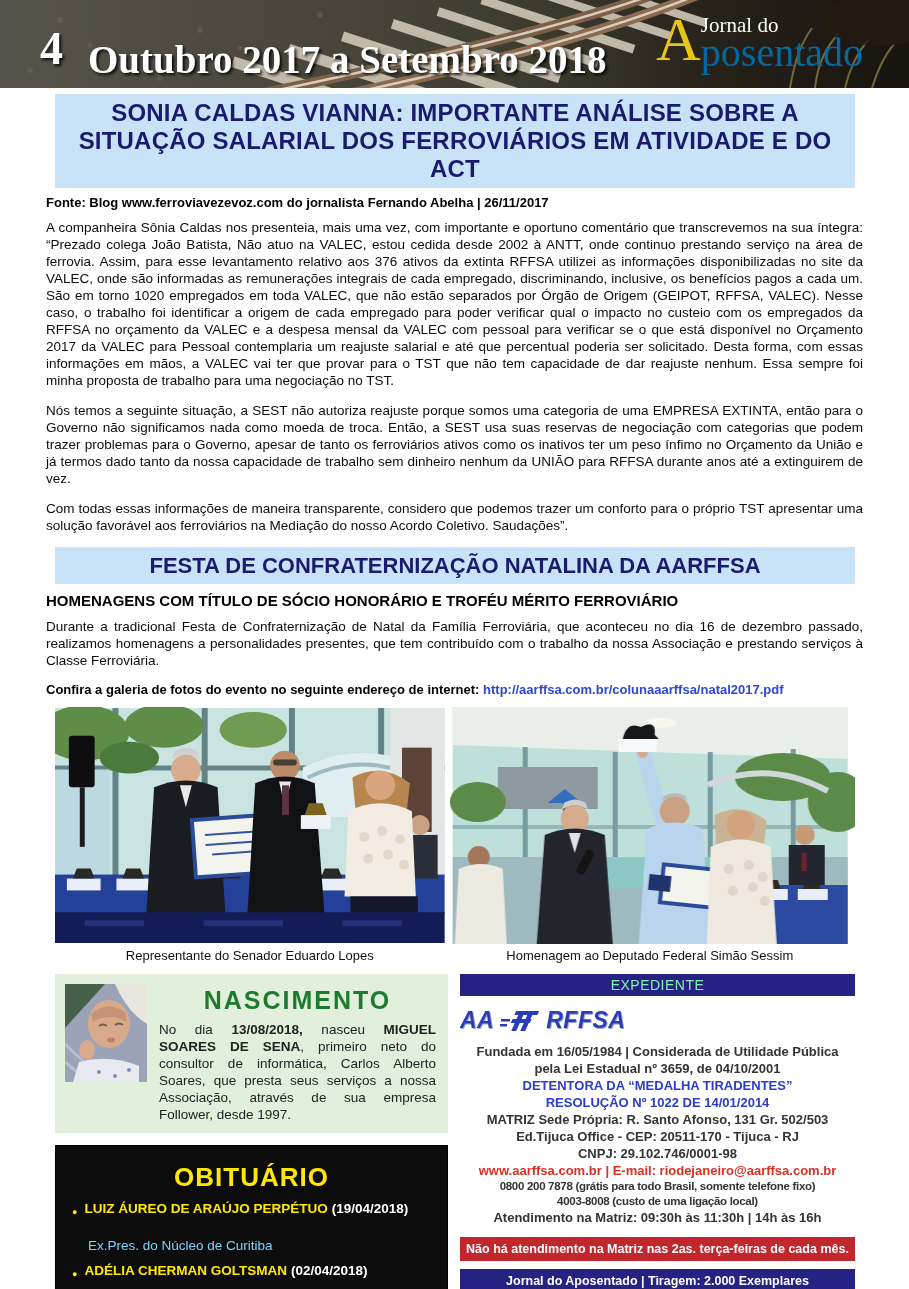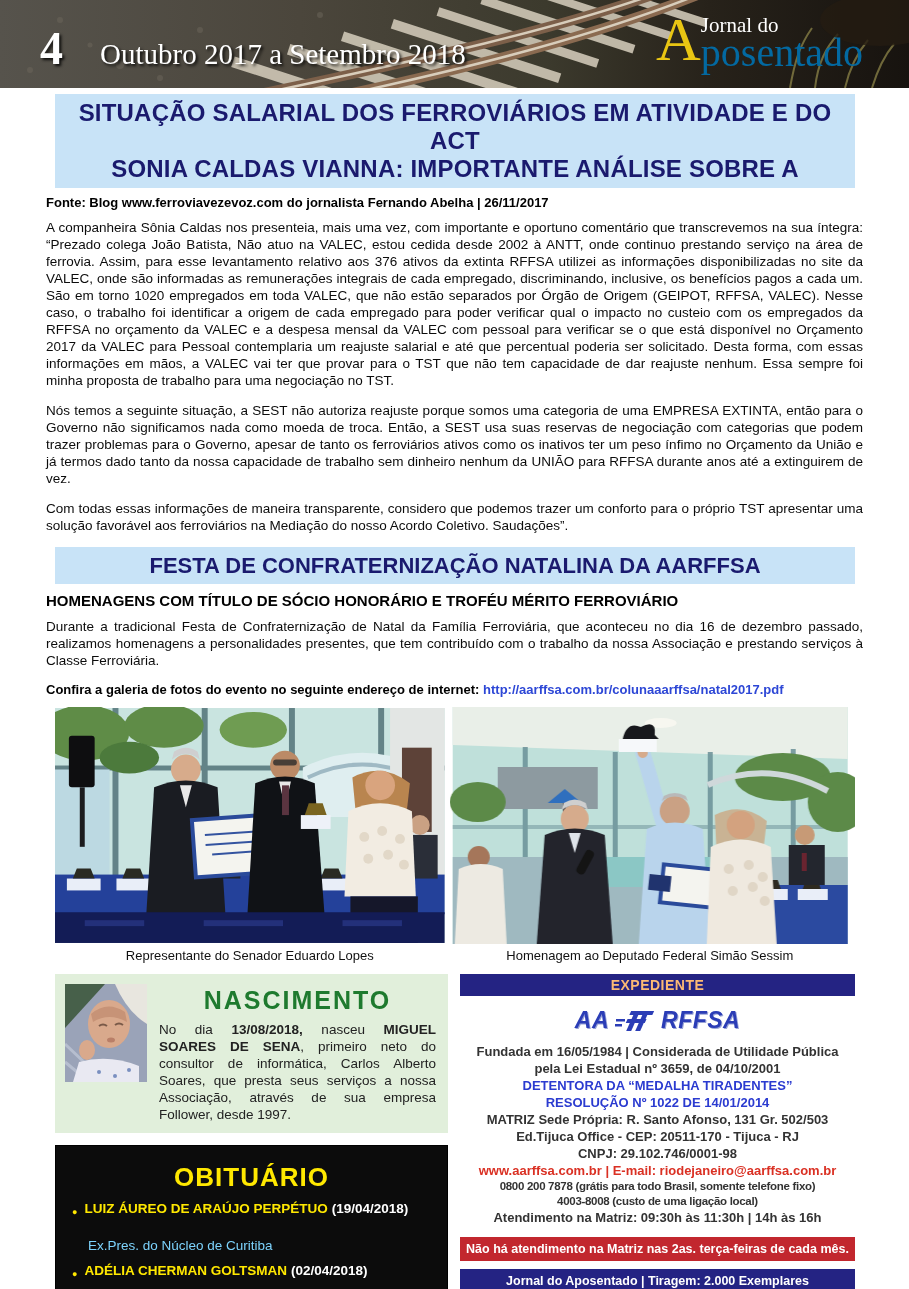--- a/index.html
+++ b/index.html
@@ -5,22 +5,22 @@
   * { box-sizing: border-box; }
   html,body { margin:0; padding:0; background:#ffffff; }
   body { font-family:"Liberation Sans", sans-serif; color:#0b0b0b; }
   .page { width:909px; height:1289px; overflow:hidden; position:relative; background:#fff; margin:0 auto; }
 
   
   .masthead { position:relative; height:88px; overflow:hidden; }
   .masthead svg { position:absolute; inset:0; display:block; }
   .pagenum { position:absolute; left:40px; top:26px; font-family:"Liberation Serif", serif;
              font-weight:bold; font-size:46px; color:#fff; text-shadow:2px 2px 3px rgba(0,0,0,.85); line-height:1; }
-  .edition { position:absolute; left:100px; top:40px; font-family:"Liberation Serif", serif;
-             font-weight:normal; font-size:29px; color:#fff; text-shadow:2px 2px 3px rgba(0,0,0,.85); line-height:1; }
+  .edition { position:absolute; left:88px; top:40px; font-family:"Liberation Serif", serif;
+             font-weight:bold; font-size:39px; color:#fff; text-shadow:2px 2px 3px rgba(0,0,0,.85); line-height:1; }
   .mast-logo { position:absolute; right:46px; top:10px; display:flex; align-items:flex-start; }
   .mast-initial { font-family:"Liberation Serif", serif; color:#e9c613; font-size:62px; line-height:58px; font-weight:normal; }
   .mast-col { display:flex; flex-direction:column; }
   .mast-top { font-family:"Liberation Serif", serif; color:#fff; font-size:21px; line-height:22px; margin-top:4px; }
   .mast-rest { font-family:"Liberation Serif", serif; color:#0369a1; font-size:40px; line-height:34px; }
 
   
   .content { padding:0 46px; }
 
   .band { background:#c8e3f7; text-align:center; color:#1a1a6e; font-weight:bold; }
@@ -61,23 +61,23 @@
   .obituario { background:#0c0c0c; margin-top:12px; padding:8px 14px 10px 14px; border:1px solid #000; }
   .obit-title { color:#ffe800; font-weight:bold; font-size:26px; letter-spacing:1px; text-align:center; margin:8px 0 8px; }
   .obit-entry { margin:0 0 9px; font-size:13.5px; line-height:16px; }
   .obit-line { display:flex; align-items:flex-start; }
   .obit-line::before { content:"●"; color:#ffe800; font-size:9px; margin:3px 7px 0 2px; }
   .obit-name { color:#ffe800; font-weight:bold; }
   .obit-date { color:#fff; font-weight:bold; margin-left:4px; }
   .obit-detail { color:#7dd3fc; margin-left:18px;margin-top:18px; }
 
   
-  .exp-header { background:#242383; color:#fdba74; font-weight:bold; font-size:14px; text-align:center;
+  .exp-header { background:#242383; color:#86efac; font-weight:normal; font-size:14px; text-align:center;
                 padding:3px 0; letter-spacing:.5px; }
-  .exp-logo { display:flex; justify-content:center; align-items:center; gap:5px; margin:11px 0 9px;
+  .exp-logo { display:flex; align-items:center; gap:5px; margin:11px 0 9px;
               color:#2b3db6; font-weight:bold; font-style:italic; font-size:23px;
               text-shadow:1px 1px 0 #9aa4d6; letter-spacing:.5px; }
   .exp-lines { text-align:center; }
   .exp-line { font-size:13px; line-height:17px; font-weight:bold; color:#333; }
   .exp-blue { color:#2b3bd0; }
   .exp-red  { color:#da3023; }
   .exp-cond { font-size:11.5px; line-height:15px; letter-spacing:-.3px; }
   .exp-notice { background:#c2272e; color:#fff; font-weight:bold; font-size:12.5px; text-align:center;
                 padding:5px 0; margin:11px 0 8px; }
   .exp-bar { background:#242383; color:#fff; font-weight:bold; font-size:12.5px; text-align:center;
@@ -146,22 +146,22 @@
       <span class="mast-col">
         <span class="mast-top">Jornal do</span>
         <span class="mast-rest">posentado</span>
       </span>
     </div>
   </div>
 
   <div class="content">
 
     <div class="band band1">
+      <div>SONIA CALDAS VIANNA: IMPORTANTE ANÁLISE SOBRE A</div>
       <div>SITUAÇÃO SALARIAL DOS FERROVIÁRIOS EM ATIVIDADE E DO ACT</div>
-      <div>SONIA CALDAS VIANNA: IMPORTANTE ANÁLISE SOBRE A</div>
     </div>
     <div class="source">Fonte: Blog www.ferroviavezevoz.com do jornalista Fernando Abelha | 26/11/2017</div>
 
     <p class="body-par">A companheira Sônia Caldas nos presenteia, mais uma vez, com importante e oportuno comentário que transcrevemos na sua íntegra: “Prezado colega João Batista, Não atuo na VALEC, estou cedida desde 2002 à ANTT, onde continuo prestando serviço na área de ferrovia. Assim, para esse levantamento relativo aos 376 ativos da extinta RFFSA utilizei as informações disponibilizadas no site da VALEC, onde são informadas as remunerações integrais de cada empregado, discriminando, inclusive, os benefícios pagos a cada um. São em torno 1020 empregados em toda VALEC, que não estão separados por Órgão de Origem (GEIPOT, RFFSA, VALEC). Nesse caso, o trabalho foi identificar a origem de cada empregado para poder verificar qual o impacto no custeio com os empregados da RFFSA no orçamento da VALEC e a despesa mensal da VALEC com pessoal para verificar se o que está disponível no Orçamento 2017 da VALEC para Pessoal contemplaria um reajuste salarial e até que percentual poderia ser solicitado. Desta forma, com essas informações em mãos, a VALEC vai ter que provar para o TST que não tem capacidade de dar reajuste nenhum. Essa sempre foi minha proposta de trabalho para uma negociação no TST.</p>
     <p class="body-par">Nós temos a seguinte situação, a SEST não autoriza reajuste porque somos uma categoria de uma EMPRESA EXTINTA, então para o Governo não significamos nada como moeda de troca. Então, a SEST usa suas reservas de negociação com categorias que podem trazer problemas para o Governo, apesar de tanto os ferroviários ativos como os inativos ter um peso ínfimo no Orçamento da União e já termos dado tanto da nossa capacidade de trabalho sem dinheiro nenhum da UNIÃO para RFFSA durante anos até a extinguirem de vez.</p>
     <p class="body-par">Com todas essas informações de maneira transparente, considero que podemos trazer um conforto para o próprio TST apresentar uma solução favorável aos ferroviários na Mediação do nosso Acordo Coletivo. Saudações”.</p>
 
     <div class="band band2">FESTA DE CONFRATERNIZAÇÃO NATALINA DA AARFFSA</div>
     <div class="subhead">HOMENAGENS COM TÍTULO DE SÓCIO HONORÁRIO E TROFÉU MÉRITO FERROVIÁRIO</div>
     <p class="body-par">Durante a tradicional Festa de Confraternização de Natal da Família Ferroviária, que aconteceu no dia 16 de dezembro passado, realizamos homenagens a personalidades presentes, que tem contribuído com o trabalho da nossa Associação e prestando serviços à Classe Ferroviária.</p>

